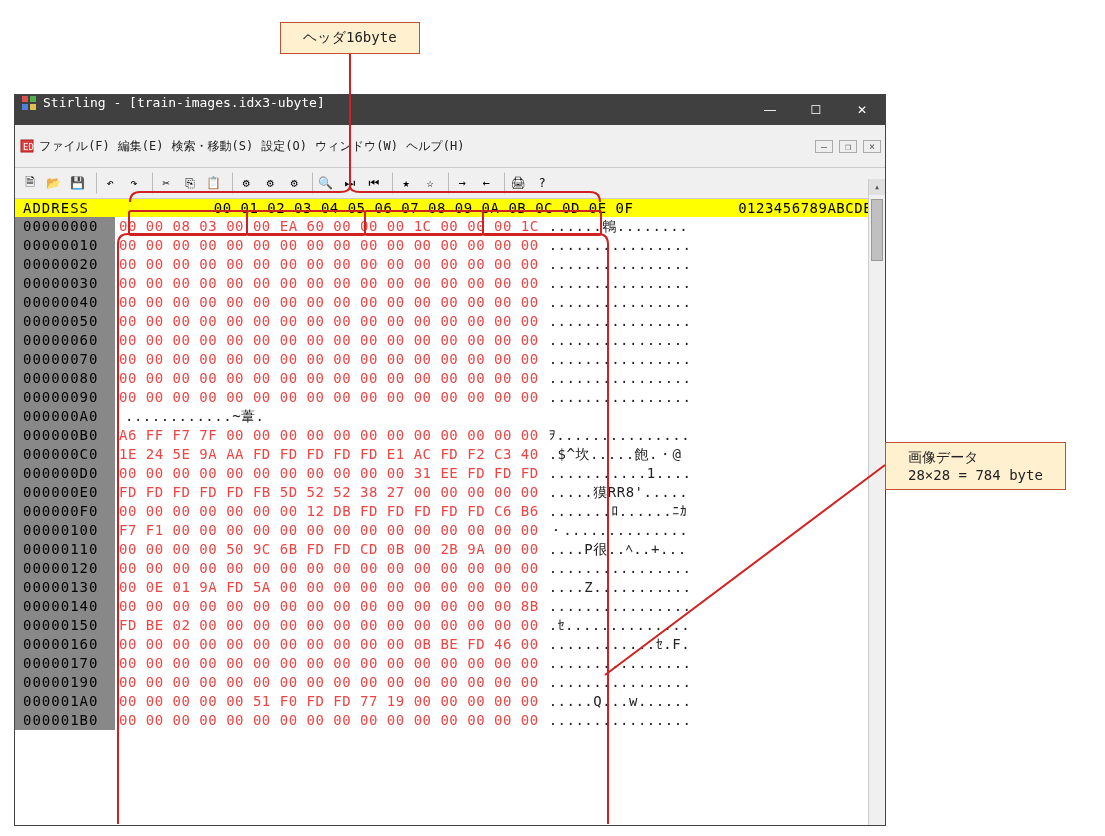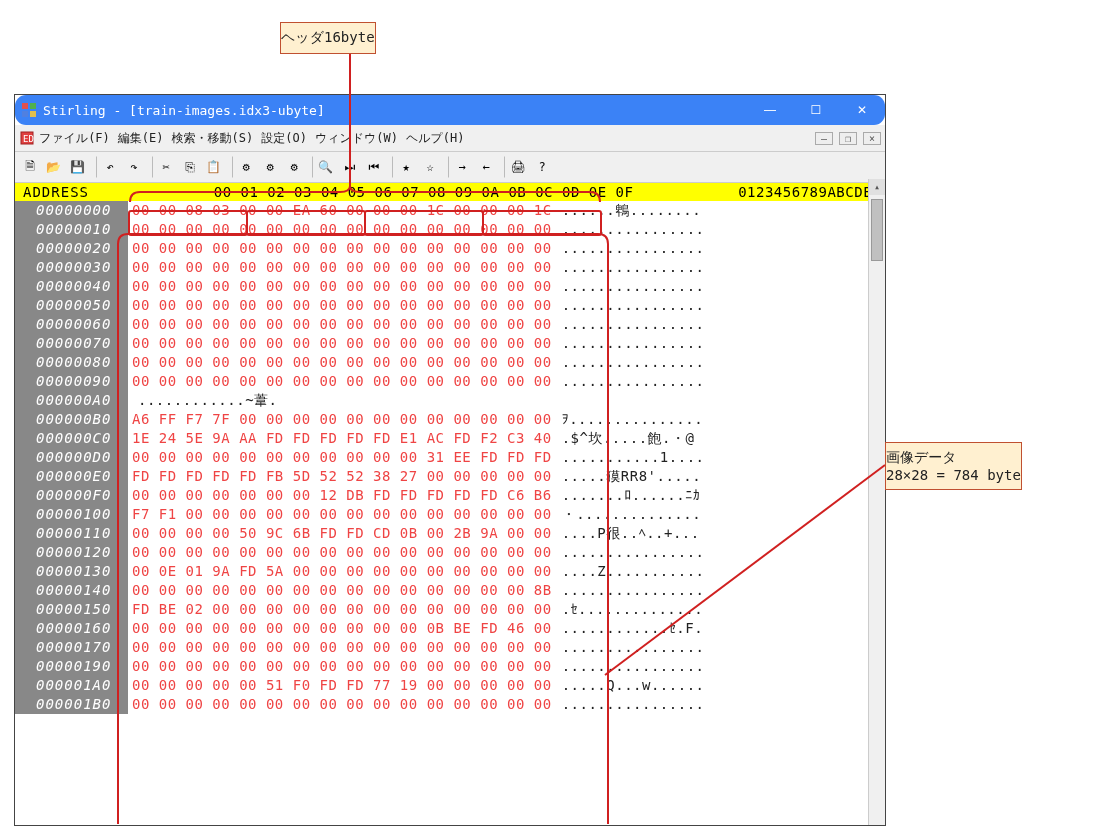--- a/index.html
+++ b/index.html
@@ -8,43 +8,41 @@
     background: #fff;
     font-size: 13px;
     position: relative;
     width: 1105px;
     height: 836px;
   }
   .callout {
     position: absolute;
     background: #FFF0D0;
     border: 1px solid #C05030;
-    padding: 6px 0;
+    padding: 6px 22px;
     font-size: 14px;
     color: #222;
     z-index: 50;
   }
   .app-window {
     position: absolute;
     left: 14px;
     top: 94px;
     width: 870px;
     height: 730px;
     border: 1px solid #444;
     background: #fff;
     overflow: hidden;
   }
   .titlebar {
     height: 30px;
-    background: #3b82f6;
+    background: #404040;
     color: #fff;
     display: flex;
-    align-items: center;
     font-size: 13px;
-    border-radius: 11px;
   }
   .tb-icon {
     width: 16px; height: 16px;
     margin: 0 6px;
     display: inline-block;
   }
   .tb-title { flex: 1; }
   .win-btn {
     width: 46px;
     height: 30px;
@@ -52,21 +50,21 @@
     align-items: center;
     justify-content: center;
     font-family: "Segoe UI Symbol", sans-serif;
     color: #fff;
     font-size: 12px;
   }
   .mdi-row {
     background: #f0f0f0;
     display: flex;
     align-items: center;
-    padding: 2px 4px;
+    padding: 10px 4px;
     height: 22px;
     border-bottom: 1px solid #ccc;
   }
   .mdi-icon { width:16px; height:16px; margin-right:4px; display:inline-block; }
   .mdi-menu { display:flex; gap:8px; font-size:12px; color:#222; flex:1; }
   .mdi-ctrl { display:flex; gap:6px; margin-left:auto; font-size:10px; color:#555; }
   .mdi-ctrl span { width:16px; text-align:center; border:1px solid #aaa; background:#eee; }
   .toolbar {
     background:#f0f0f0;
     border-bottom:1px solid #ccc;
@@ -96,21 +94,21 @@
   }
   .hex-body {
     background: #fff;
     font-family: "Consolas","MS Gothic",monospace;
     font-size: 14px;
     line-height: 19px;
     overflow: hidden;
     position:relative;
   }
   .hexline { display:flex; white-space:pre; }
-  .addr { width:92px; color:#ffffff; background:#888; padding-left:21px; letter-spacing:1px;font-style:italic; }
+  .addr { width:92px; color:#000000; background:#888; padding-left:8px; letter-spacing:1px; }
   .bytes { padding-left:4px; color:#ef4444; letter-spacing:0.5px; }
   .ascii { padding-left:10px; color:#222; letter-spacing:0.5px; }
   .hex-header .addr-h { width:92px; padding-left:4px; letter-spacing:1px; }
   .hex-header .bytes-h { padding-left:4px; letter-spacing:0.5px; }
   .hex-header .ascii-h { padding-left:10px; letter-spacing:0.5px; }
 
   
   .anno {
     position:absolute;
     border:2px solid #D02020;

